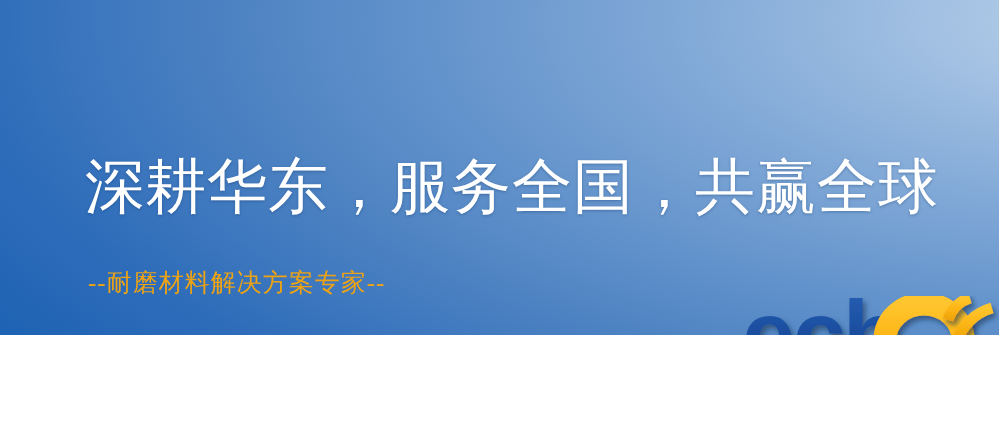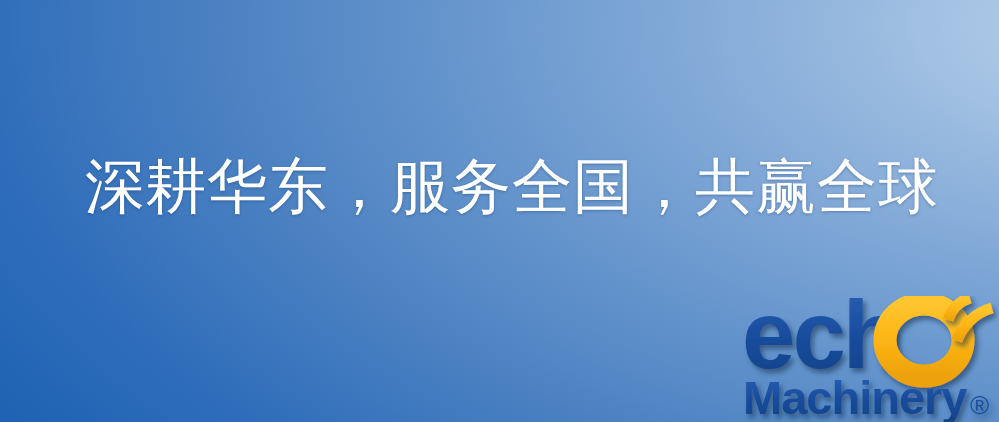--- a/index.html
+++ b/index.html
@@ -4,21 +4,21 @@
 <title>Banner</title>
 <style>
   * { margin:0; padding:0; box-sizing:border-box; }
   html, body {
     width:999px; height:422px;
     overflow:hidden;
     font-family:"Liberation Sans", sans-serif;
   }
   #banner {
     position:relative;
-    width:999px; height:422px;
+    width:999px; height:335px;
     overflow:hidden;
     background:
       radial-gradient(ellipse 150% 190% at 112% 6%,
         #b7cfea 0%,
         #a7c4e4 10%,
         #8fb3dc 22%,
         #6e9bd0 40%,
         #4f84c3 58%,
         #2f6dba 76%,
         #1d62b3 90%,
@@ -58,20 +58,21 @@
   }
   #logo svg { display:block; }
 </style>
 </head>
 <body>
 
 <div id="banner">
 
   <div class="headline">深耕华东，服务全国，共赢全球</div>
 
+  <div class="subtitle">--耐磨材料解决方案专家--</div>
 
   <div id="logo">
     <svg width="257" height="126" viewBox="0 0 257 126" xmlns="http://www.w3.org/2000/svg">
       <defs>
         <filter id="dshadow" x="-20%" y="-20%" width="150%" height="150%">
           <feDropShadow dx="3" dy="4" stdDeviation="2.4" flood-color="#16304f" flood-opacity="0.55"></feDropShadow>
         </filter>
         <linearGradient id="bluegrad" x1="0" y1="0" x2="0" y2="1">
           <stop offset="0%" stop-color="#2b62b8"></stop>
           <stop offset="45%" stop-color="#1a4fa0"></stop>

